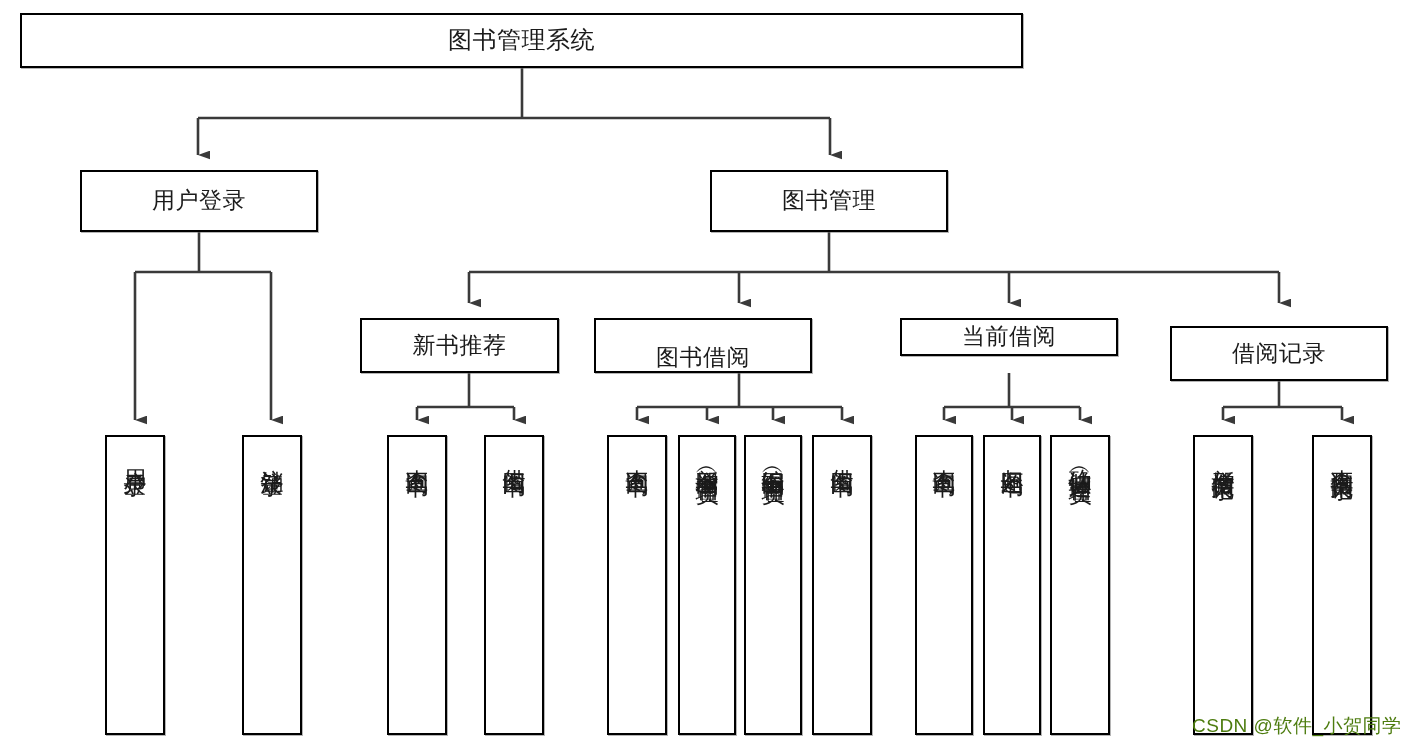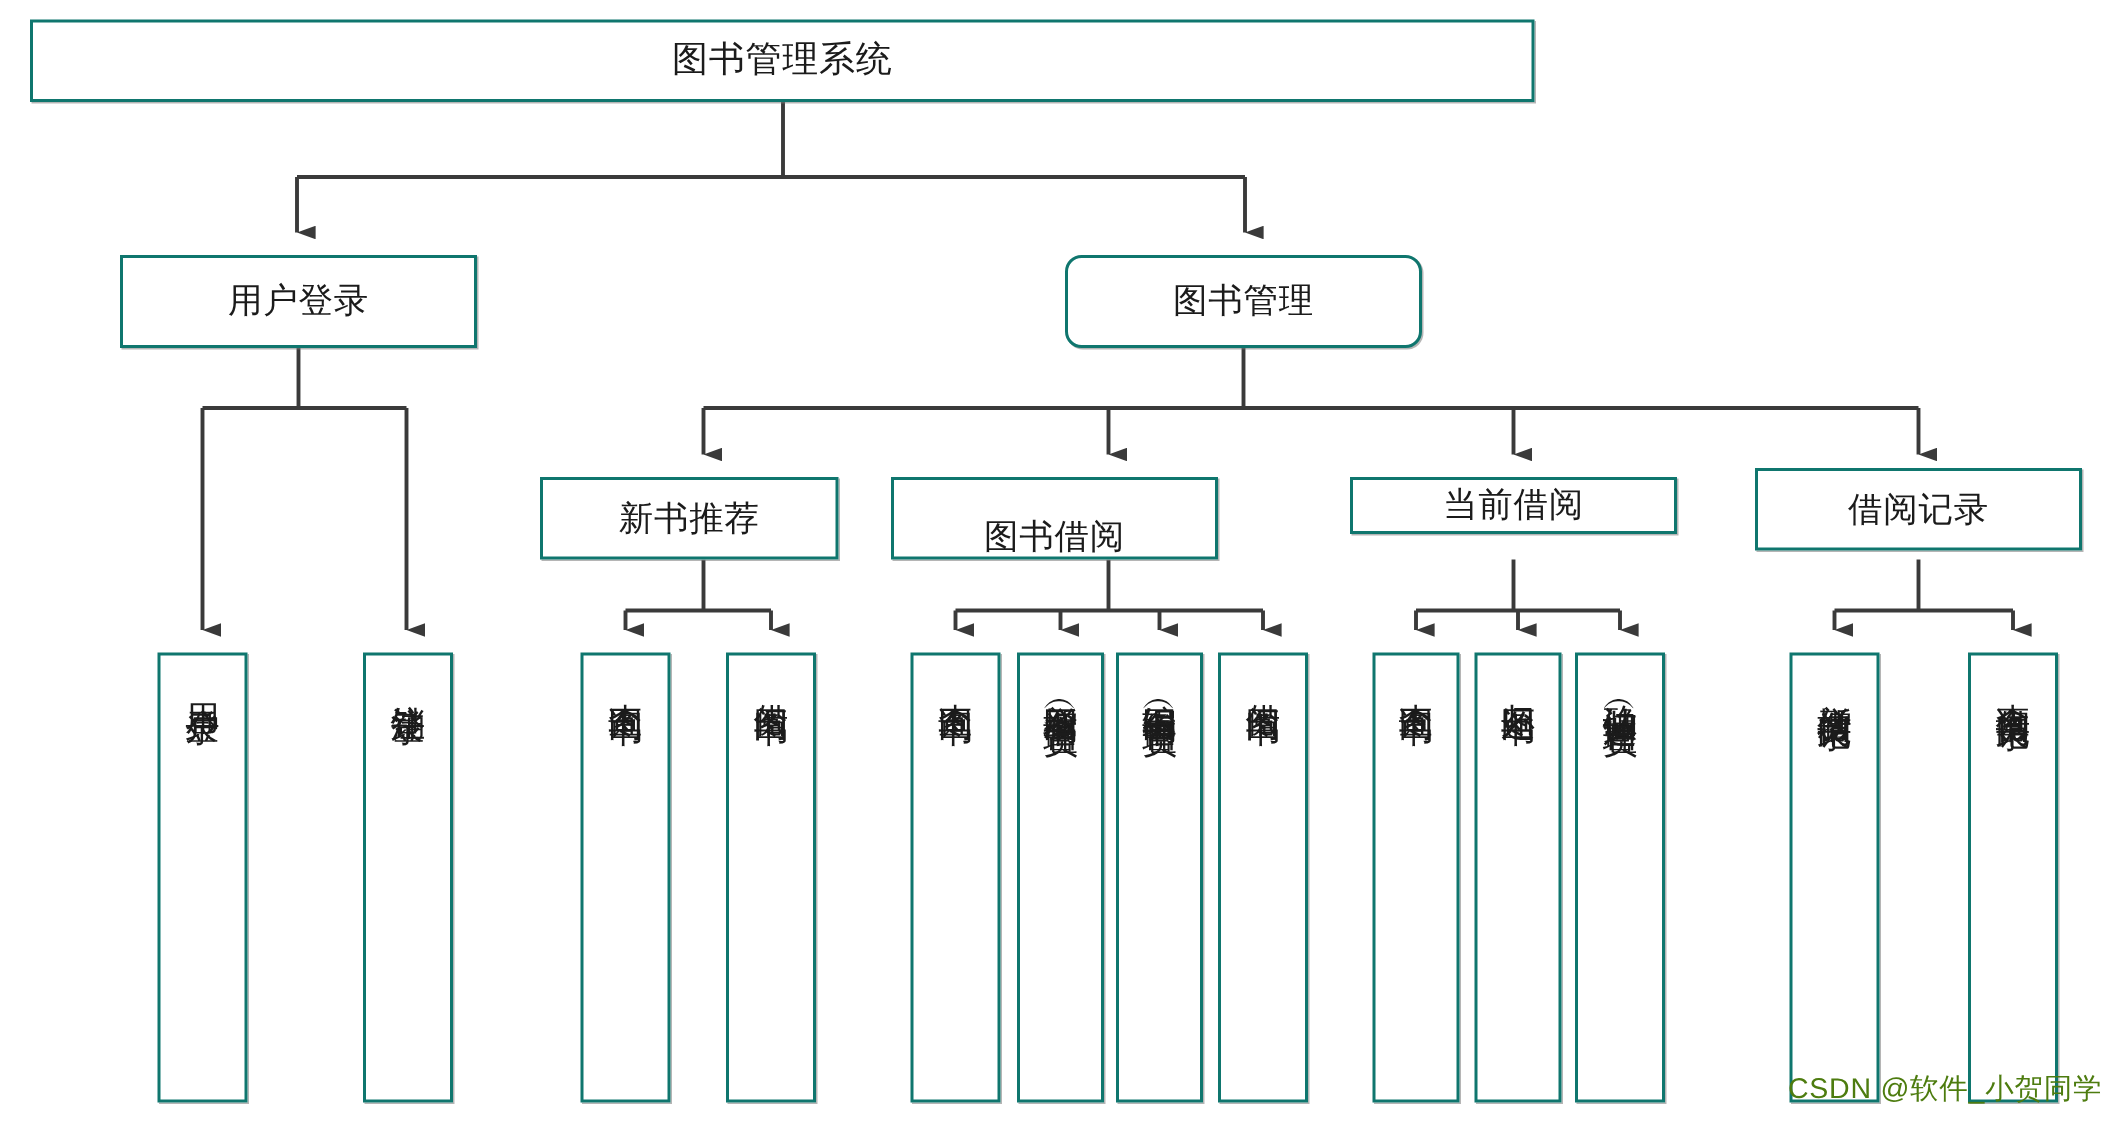--- a/index.html
+++ b/index.html
@@ -22,21 +22,21 @@
     position: absolute;
     left: 0;
     top: 0;
     width: 1405px;
     height: 747px;
     pointer-events: none;
   }
   .node {
     position: absolute;
     box-sizing: border-box;
-    border: 2px solid #0f766e;
+    border: 2px solid #000000;
     background: #ffffff;
     display: flex;
     align-items: center;
     justify-content: center;
     color: #1b1b1b;
     text-align: center;
     box-shadow: 1px 1px 0 rgba(120,120,120,0.55);
   }
   .node .lbl {
     display: block;
@@ -128,34 +128,34 @@
     </g>
   </svg>
 
   <div class="node h root" id="node-root" style="left: 20px; top: 13px; width: 1003px; height: 55px;">
     <span class="lbl">图书管理系统</span>
   </div>
 
   <div class="node h" id="node-l2-0" style="left: 80px; top: 170px; width: 238px; height: 62px;">
     <span class="lbl">用户登录</span>
   </div>
-  <div class="node h" id="node-l2-1" style="left: 710px; top: 170px; width: 238px; height: 62px; border-radius: 11px;">
+  <div class="node h" id="node-l2-1" style="left: 710px; top: 170px; width: 238px; height: 62px;">
     <span class="lbl">图书管理</span>
   </div>
 
   <div class="node h" id="node-l3-0" style="left: 360px; top: 318px; width: 199px; height: 55px;">
     <span class="lbl">新书推荐</span>
   </div>
   <div class="node h" id="node-l3-1" style="left: 594px; top: 318px; width: 218px; height: 55px; align-items: flex-end;">
     <span class="lbl">图书借阅</span>
   </div>
   <div class="node h" id="node-l3-2" style="left: 900px; top: 318px; width: 218px; height: 38px;">
     <span class="lbl">当前借阅</span>
   </div>
-  <div class="node h" id="node-l3-3" style="left: 1170px; top: 312px; width: 218px; height: 55px;">
+  <div class="node h" id="node-l3-3" style="left: 1170px; top: 326px; width: 218px; height: 55px;">
     <span class="lbl">借阅记录</span>
   </div>
 
   <div class="node v" id="node-leaf-0" style="left: 105px; top: 435px; width: 60px; height: 300px;">
     <span class="lbl">用户登录</span>
   </div>
   <div class="node v" id="node-leaf-1" style="left: 242px; top: 435px; width: 60px; height: 300px;">
     <span class="lbl">注销登录</span>
   </div>
   <div class="node v" id="node-leaf-2" style="left: 387px; top: 435px; width: 60px; height: 300px;">

